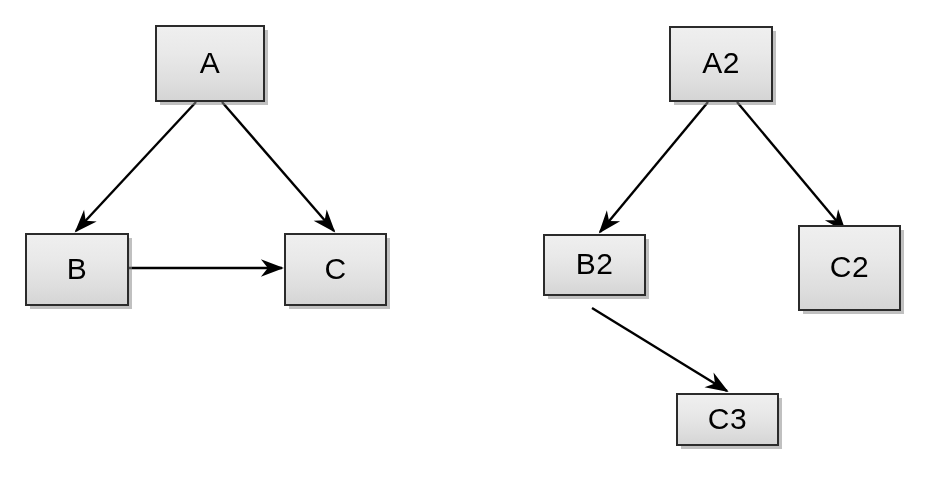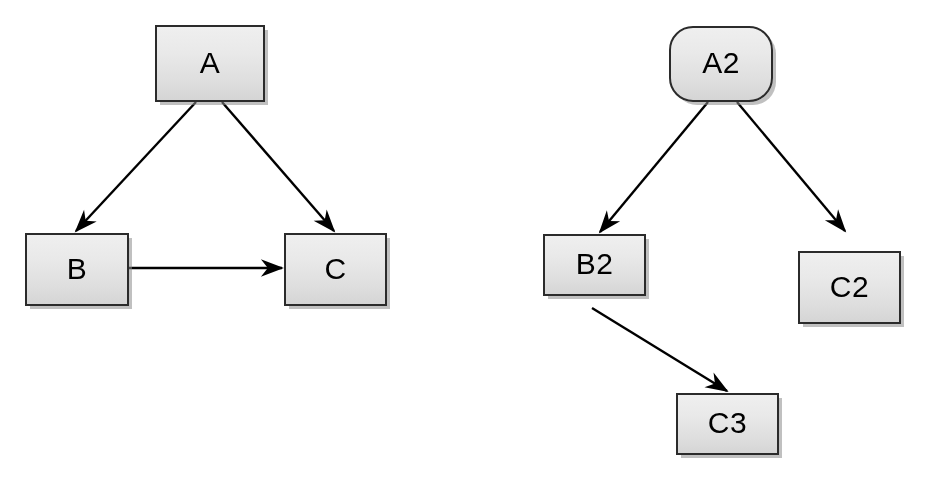--- a/index.html
+++ b/index.html
@@ -71,27 +71,27 @@
   <div id="nodes">
       <div class="node" style="left: 155px; top: 25px; width: 110px; height: 77px;">
         <span class="node-label">A</span>
       </div>
       <div class="node" style="left: 25px; top: 233px; width: 104px; height: 73px;">
         <span class="node-label">B</span>
       </div>
       <div class="node" style="left: 284px; top: 233px; width: 103px; height: 73px;">
         <span class="node-label">C</span>
       </div>
-      <div class="node" style="left: 669px; top: 26px; width: 104px; height: 76px; border-radius: 24px;">
+      <div class="node" style="left: 669px; top: 26px; width: 104px; height: 76px;">
         <span class="node-label">A2</span>
       </div>
       <div class="node" style="left: 543px; top: 234px; width: 103px; height: 62px;">
         <span class="node-label">B2</span>
       </div>
-      <div class="node" style="left: 798px; top: 251px; width: 103px; height: 73px;">
+      <div class="node" style="left: 798px; top: 225px; width: 103px; height: 86px;">
         <span class="node-label">C2</span>
       </div>
-      <div class="node" style="left: 676px; top: 393px; width: 103px; height: 62px;">
+      <div class="node" style="left: 676px; top: 393px; width: 103px; height: 53px;">
         <span class="node-label">C3</span>
       </div>
     </div>
 
 </div>
 
 </body></html>

